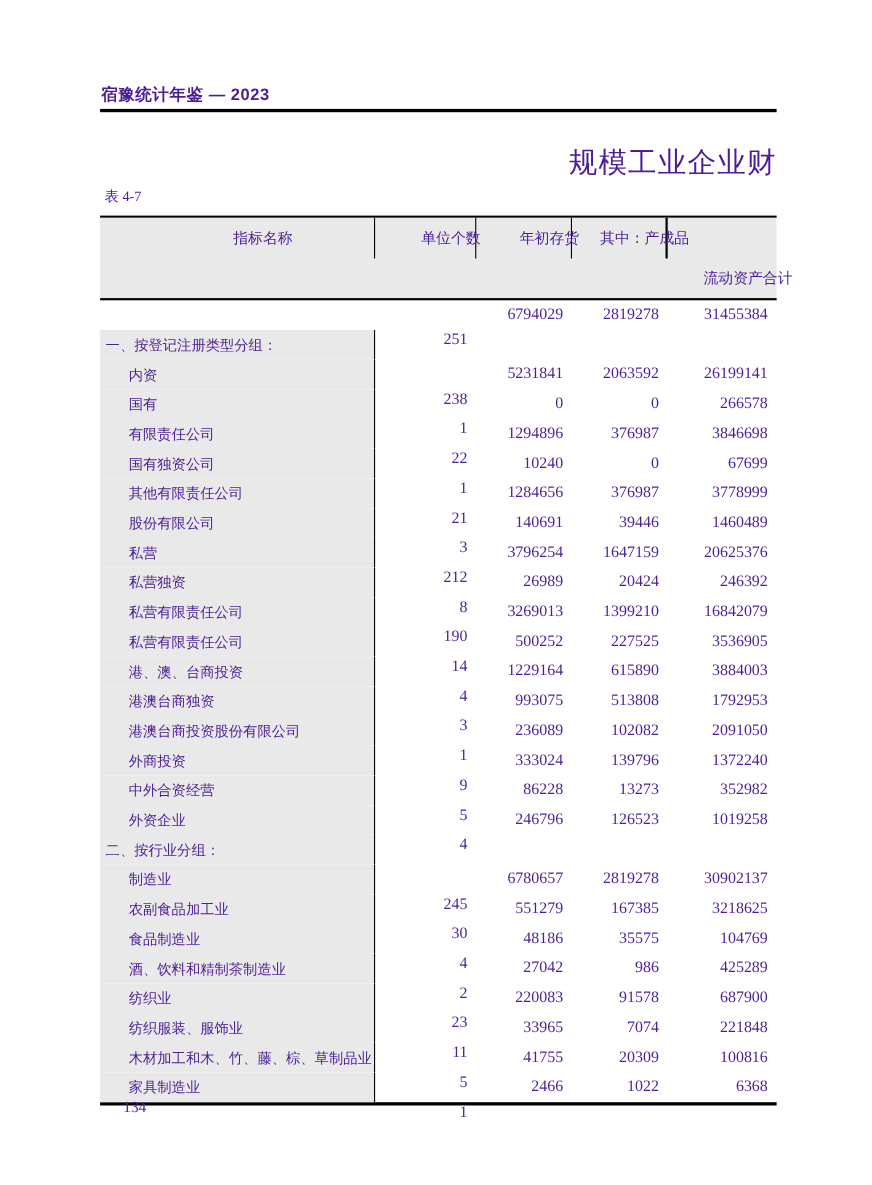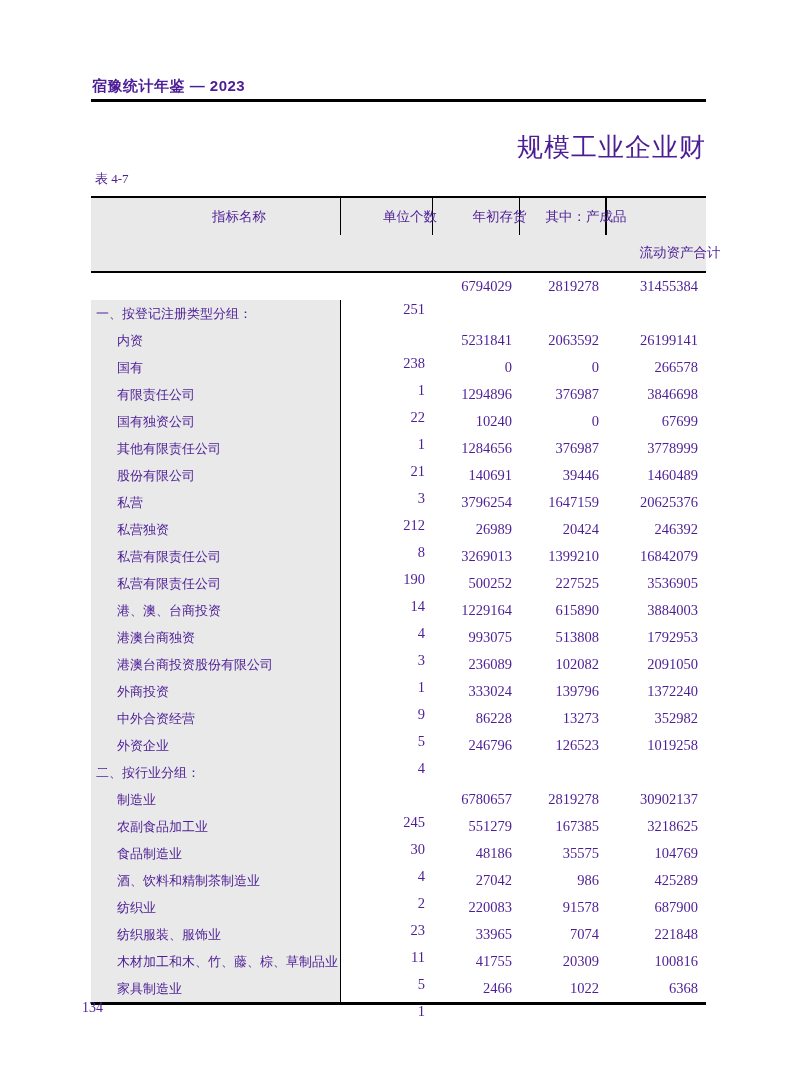--- a/index.html
+++ b/index.html
@@ -39,21 +39,21 @@
     width:250px;background:#e9e9e9;border-right:1px solid #000;
     font-size:13px;padding-left:26px;
   }
   .trow.group .td.name{padding-left:5px;}
   .trow.total .td.name{justify-content:center;padding-left:0;margin-top:40px;}
   .td.v{justify-content:flex-end;padding-right:8px;font-size:14.5px;}
   .td.c1{width:92px;margin-top:36px;}
   .td.c2{width:87px;}
   .td.c3{width:87px;}
   .td.c4{width:99px;}
-  .folio{position:absolute;left:82px;top:1000px;font-size:14px;}
+  .folio{position:absolute;left:112px;top:1000px;font-size:14px;}
 </style>
 </head>
 <body>
 
 <div class="page">
   <div class="running-head">宿豫统计年鉴 — 2023</div>
   <div class="head-rule"></div>
   <div class="chapter-title">规模工业企业财</div>
   <div class="table-label">表 4-7</div>
 

